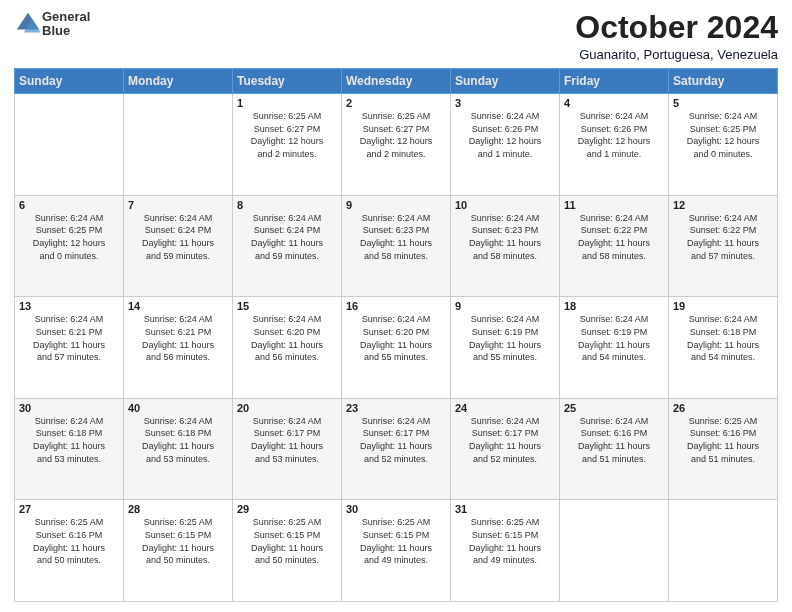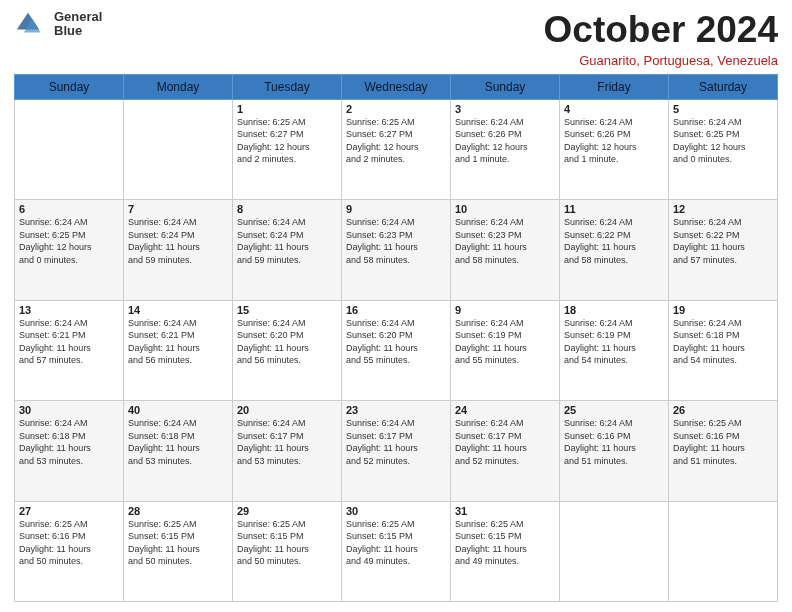--- a/index.html
+++ b/index.html
@@ -19,62 +19,62 @@
     }
     .header {
       display: flex;
       align-items: flex-start;
       justify-content: space-between;
       margin-bottom: 6px;
     }
     .logo {
       display: flex;
       align-items: center;
-      gap: 12px;
+      gap: 0;
     }
     .logo-text {
       display: flex;
       flex-direction: column;
       font-size: 13px;
       font-weight: bold;
       color: #333;
       line-height: 1.1;
     }
     .logo-text span:first-child { color: #333; }
     .logo-icon {
       width: 28px;
       height: 28px;
     }
     .title-block {
       text-align: right;
     }
     .month-title {
-      font-size: 37px;
+      font-size: 32px;
       font-weight: bold;
       color: #222;
       line-height: 1.1;
     }
     .subtitle {
       font-size: 13px;
-      color: #b91c1c;
+      color: #0f172a;
       margin-top: 2px;
     }
     .calendar {
       flex: 1;
       border-collapse: collapse;
       width: 100%;
       table-layout: fixed;
     }
     .calendar th {
       background: #3a7abf;
-      color: #0f172a;
+      color: #e5e5e5;
       font-size: 12px;
-      font-weight: normal;
+      font-weight: bold;
       padding: 5px 4px;
-      text-align: center;
+      text-align: left;
       border: 1px solid #5a9ad5;
     }
     .calendar td {
       border: 1px solid #ccc;
       vertical-align: top;
       padding: 3px 4px;
       font-size: 9.5px;
       color: #333;
       background: #fff;
       height: 82px;
@@ -86,20 +86,21 @@
       font-size: 11px;
       font-weight: bold;
       color: #222;
       display: block;
       margin-bottom: 1px;
     }
     .day-info {
       font-size: 9px;
       color: #333;
       line-height: 1.4;
+      text-align: center;
     }
     .empty-cell {
       background: #fff !important;
     }
   </style>
 </head>
 <body>
 
 <div class="page">
   <div class="header">

